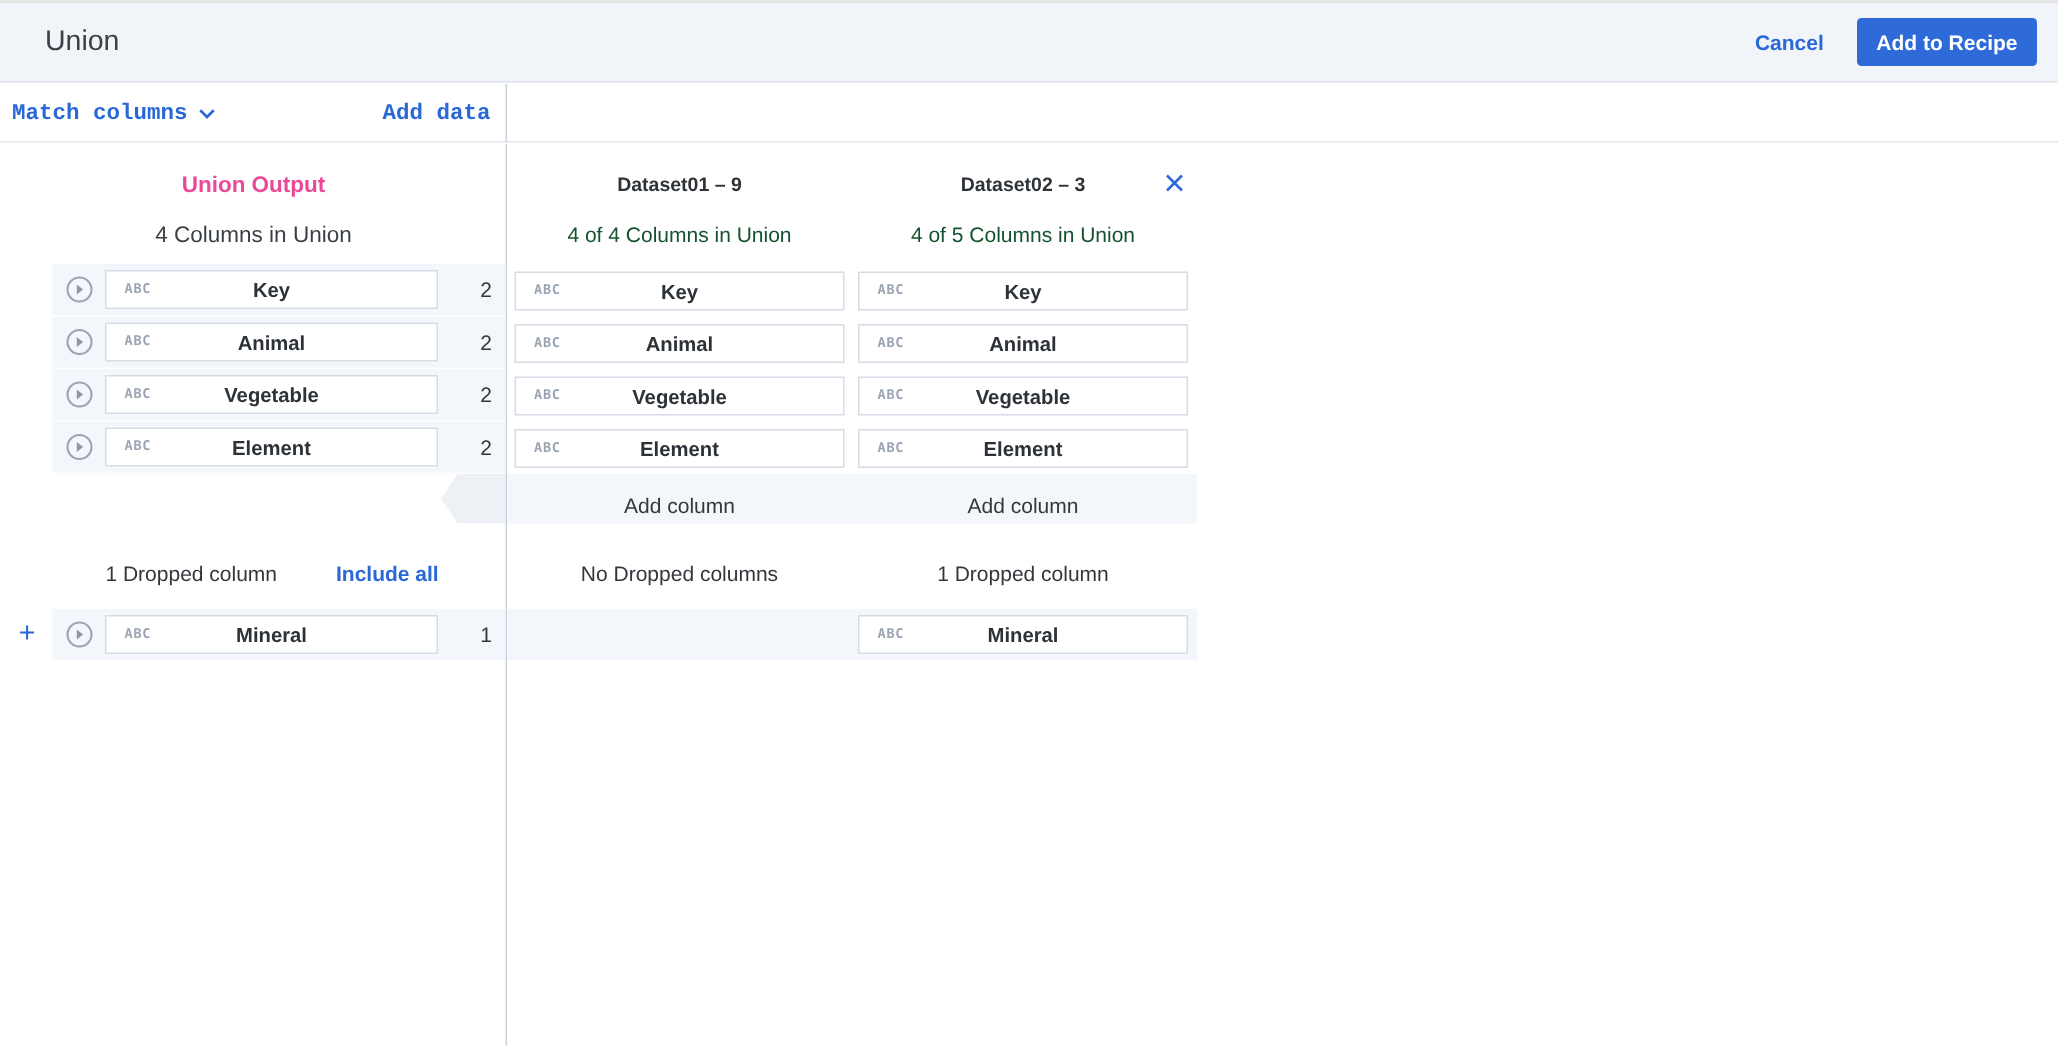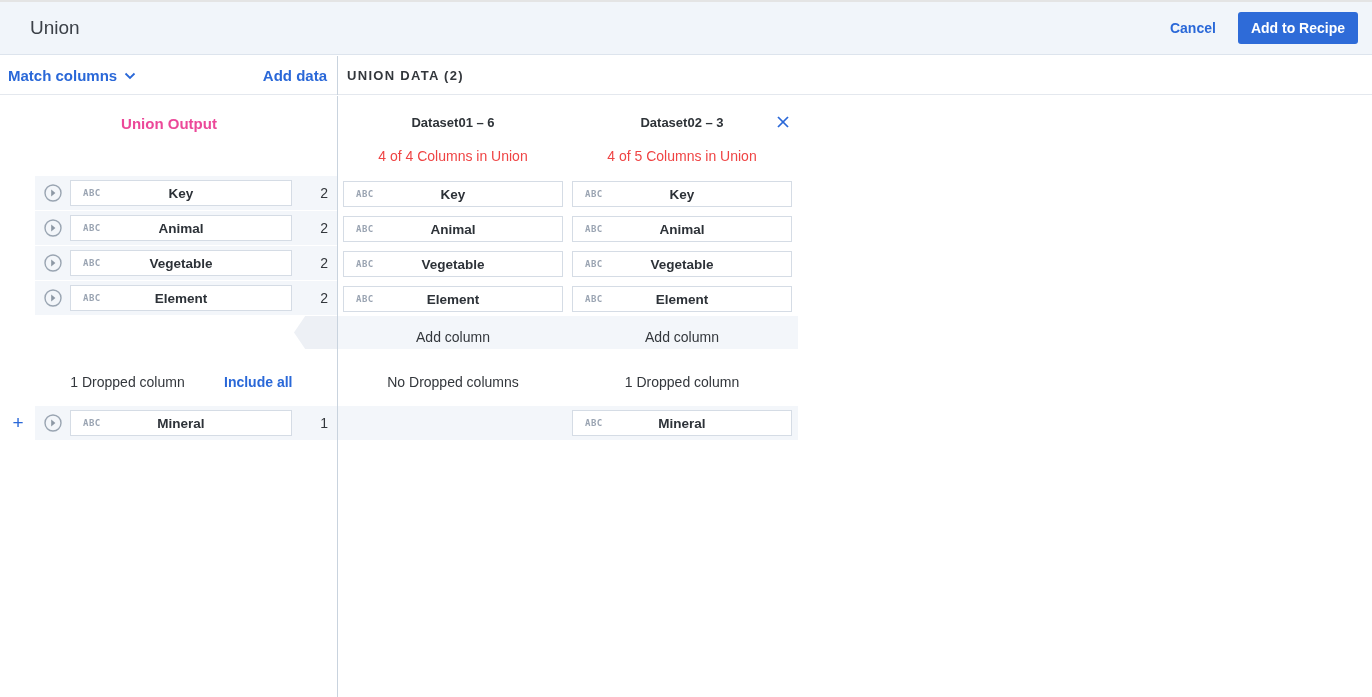--- a/index.html
+++ b/index.html
@@ -12,21 +12,21 @@
             background:#f1f5fa; border-bottom:1px solid #dde4ed;
             display:flex; align-items:center; padding:0 14px 0 30px; }
   .page-title { font-size:19px; color:#3c4148; font-weight:400; }
   .topbar-spacer { flex:1; }
   .cancel-link { color:#2a68d8; font-size:14px; font-weight:700; margin-right:22px; cursor:pointer; }
   .add-recipe-btn { background:#2e6bd8; color:#fff; font-size:14px; font-weight:700;
                     border:none; border-radius:3px; padding:8px 13px; cursor:pointer; }
 
   
   .toolbar { position:absolute; left:0; top:56px; width:1372px; height:39px; background:#fff;
-             border-bottom:1px solid #e4e8ee; }
+             border-bottom:1px solid #e4e8ee;font-family:Liberation Mono, monospace; }
   .toolbar-left { position:absolute; left:0; top:0; width:338px; height:39px;
                   border-right:1px solid #c9d3de; display:flex; align-items:center; padding:0 10px 0 8px; }
   .match-columns { color:#2a68d8; font-size:15px; font-weight:700; display:flex; align-items:center; gap:7px; cursor:pointer; }
   .toolbar-left-spacer { flex:1; }
   .add-data { color:#2a68d8; font-size:15px; font-weight:700; cursor:pointer; }
   .union-data-title { position:absolute; left:347px; top:0; height:39px; display:flex; align-items:center;
                       font-size:13px; font-weight:700; letter-spacing:1.3px; color:#33373c; }
 
   
   .left-pane  { position:absolute; left:0; top:96px; width:338px; height:601px;
@@ -58,21 +58,21 @@
                      clip-path:polygon(100% 0, 26% 0, 0 50%, 26% 100%, 100% 100%); }
 
   .dropped-summary-row { position:relative; height:45px; margin-top:10px; }
   .dropped-summary-text { position:absolute; left:40px; width:175px; top:13px; text-align:center;
                           font-size:14px; color:#33373c; }
   .include-all { position:absolute; left:224px; width:72px; top:13px; 
                  font-size:14px; font-weight:700; color:#2a68d8; cursor:pointer; }
 
   
   .ds-title { position:absolute; top:19px; text-align:center; font-size:13px; font-weight:700; color:#2e3338; width:220px; }
-  .ds-subtitle { position:absolute; top:52px; text-align:center; font-size:14px; color:#ef4444; width:220px; }
+  .ds-subtitle { position:absolute; top:52px; text-align:center; font-size:14px; color:#14532d; width:220px; }
   .close-x { position:absolute; left:436px; top:17px; width:18px; height:18px; cursor:pointer; }
 
   .rrow { position:relative; height:35px; }
   .rfield { position:absolute; top:5px; width:220px; height:26px; background:#fff;
             border:1px solid #d5dce5; display:flex; align-items:center; }
   .rfield .abc { position:absolute; left:12px; font-family:"DejaVu Sans Mono", monospace;
                  font-size:9px; font-weight:700; letter-spacing:0.5px; color:#9aa4b2; }
   .rfield .fname { width:100%; text-align:center; font-size:13.5px; font-weight:700; color:#2d3238; }
 
   .addcol-row { position:relative; height:35px; }
@@ -102,26 +102,26 @@
   <div class="toolbar-left">
     <div class="match-columns">
       <span>Match columns</span>
       <svg width="12" height="8" viewBox="0 0 12 8">
         <polyline points="1.5,1.5 6,6 10.5,1.5" fill="none" stroke="#2a68d8" stroke-width="1.8"></polyline>
       </svg>
     </div>
     <div class="toolbar-left-spacer"></div>
     <div class="add-data">Add data</div>
   </div>
-  <div class="union-data-title">UNION DATA (2)</div>
 </div>
 
 <div class="left-pane">
   <div class="pane-header">
     <div class="lp-title">Union Output</div>
+    <div class="lp-subtitle">4 Columns in Union</div>
   </div>
   <div id="left-rows">
       <div class="lrow">
         <div class="band"></div>
         <span class="expand-icon"><svg width="18" height="18" viewBox="0 0 18 18">
             <circle cx="9" cy="9" r="8" fill="none" stroke="#9aa5b2" stroke-width="1.4"></circle>
             <path d="M7.2 5.6 L11.4 9 L7.2 12.4 Z" fill="#8d98a5"></path>
           </svg></span>
         <div class="field">
           <span class="abc">ABC</span>
@@ -189,21 +189,21 @@
       </div>
     </div>
 </div>
 
 <div class="right-pane">
   <div class="pane-header" id="ds-header-row">
     <svg class="close-x" viewBox="0 0 18 18">
       <line x1="4" y1="4" x2="14" y2="14" stroke="#2a68d8" stroke-width="1.7"></line>
       <line x1="14" y1="4" x2="4" y2="14" stroke="#2a68d8" stroke-width="1.7"></line>
     </svg>
-  <div class="ds-title" style="left: 5px;">Dataset01 – 6</div>
+  <div class="ds-title" style="left: 5px;">Dataset01 – 9</div>
       <div class="ds-subtitle" style="left: 5px;">4 of 4 Columns in Union</div>
       <div class="ds-title" style="left: 234px;">Dataset02 – 3</div>
       <div class="ds-subtitle" style="left: 234px;">4 of 5 Columns in Union</div>
     </div>
   <div id="ds-field-rows">
       <div class="rrow">
         <div class="rfield" style="left: 5px;">
           <span class="abc">ABC</span>
           <span class="fname">Key</span>
         </div>

